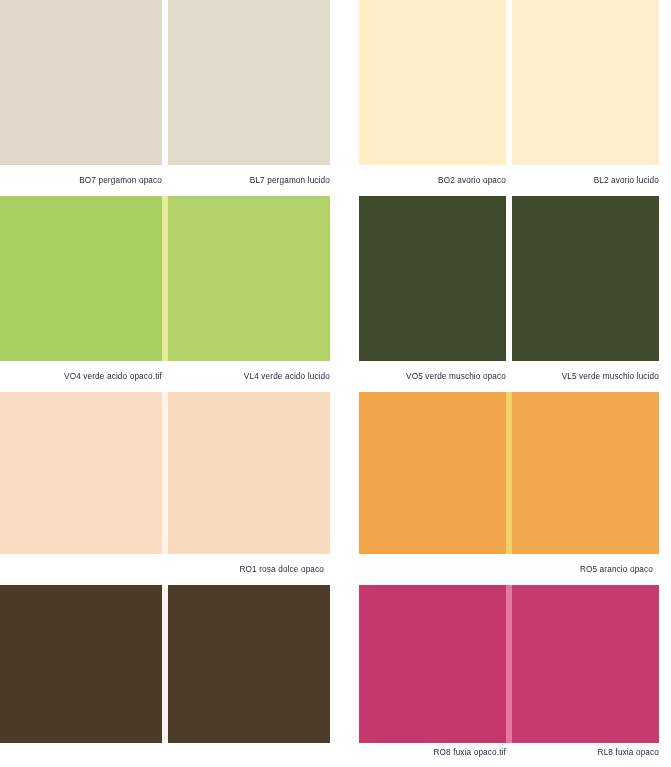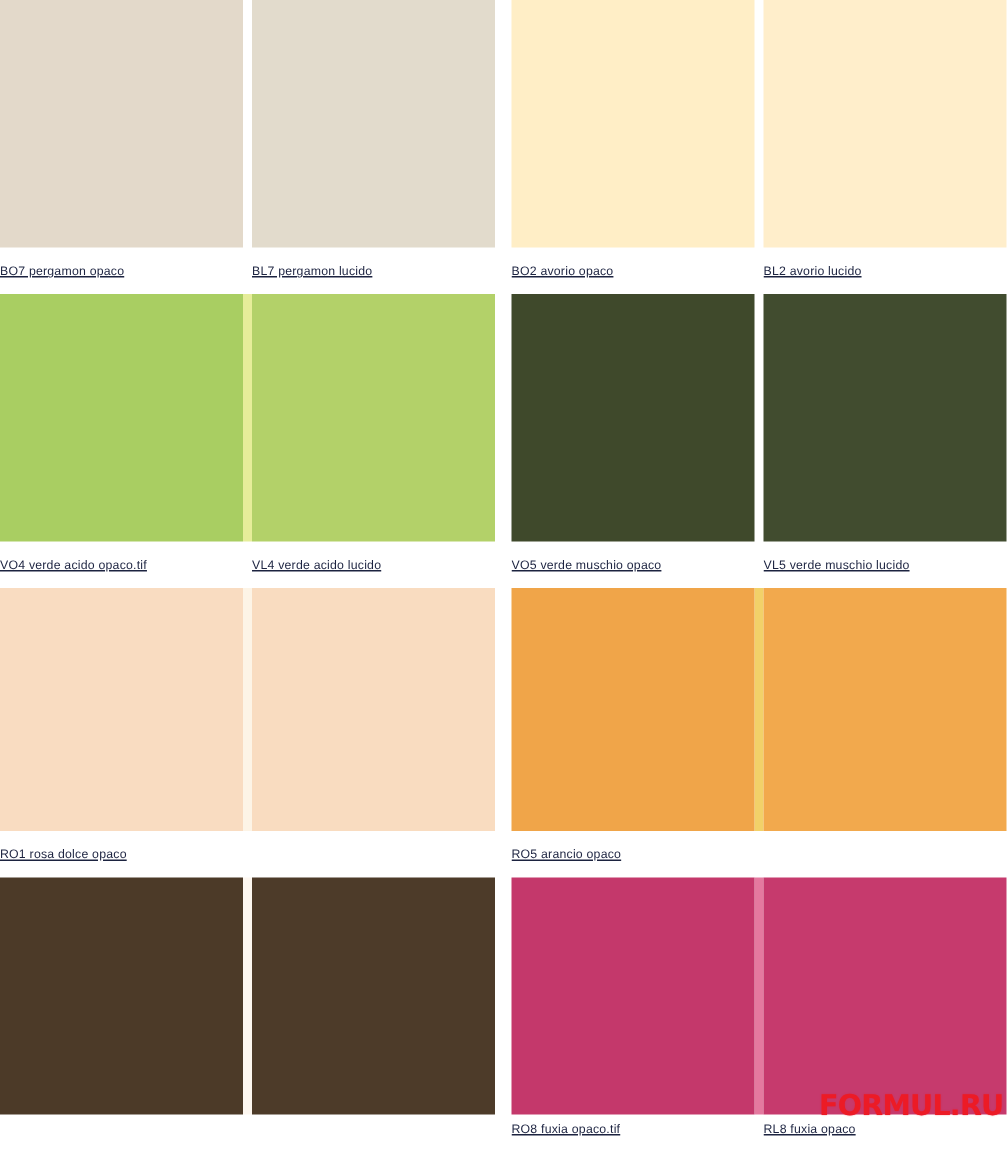--- a/index.html
+++ b/index.html
@@ -26,21 +26,21 @@
     flex-direction: row;
     position: relative;
   }
   
   .swatch-group {
     display: flex;
     flex-direction: column;
     position: relative;
   }
   .group-left  { width: 330px; }
-  .group-right { width: 330px; margin-left: 11px; }
+  .group-right { width: 300px; margin-left: 29px; }
 
   .pair {
     display: flex;
     flex-direction: row;
     position: relative;
   }
   .swatch-cell {
     position: relative;
     flex: 1 1 0;
   }
@@ -49,28 +49,27 @@
   }
   .labels {
     display: flex;
     flex-direction: row;
     background: #ffffff;
     height: 31px;
     align-items: center;
   }
   .label-cell {
     flex: 1 1 0;
-    text-align: left;
+    text-align: right;
     font-size: 8.2px;
     letter-spacing: 0.15px;
     color: #1c2340;
     line-height: 31px;
     white-space: nowrap;
     overflow: hidden;
-    text-decoration: underline;
   }
   .label-gap { flex: 0 0 6px; }
 
   .row-gap-h {
     width: 671px;
     background: #ffffff;
   }
 
   #watermark {
     position: absolute;
@@ -195,15 +194,14 @@
         <div class="swatch-cell" style="background: rgb(198, 58, 109);"></div>
       </div>
       <div class="labels" style="height:19px">
         <div class="label-cell" style="line-height:19px">RO8 fuxia opaco.tif</div>
         <div class="label-gap"></div>
         <div class="label-cell" style="line-height:19px">RL8 fuxia opaco</div>
       </div>
     </div>
   </div>
 
-  <div id="watermark">FORMUL.RU</div>
 
 </div>
 
 </body></html>

